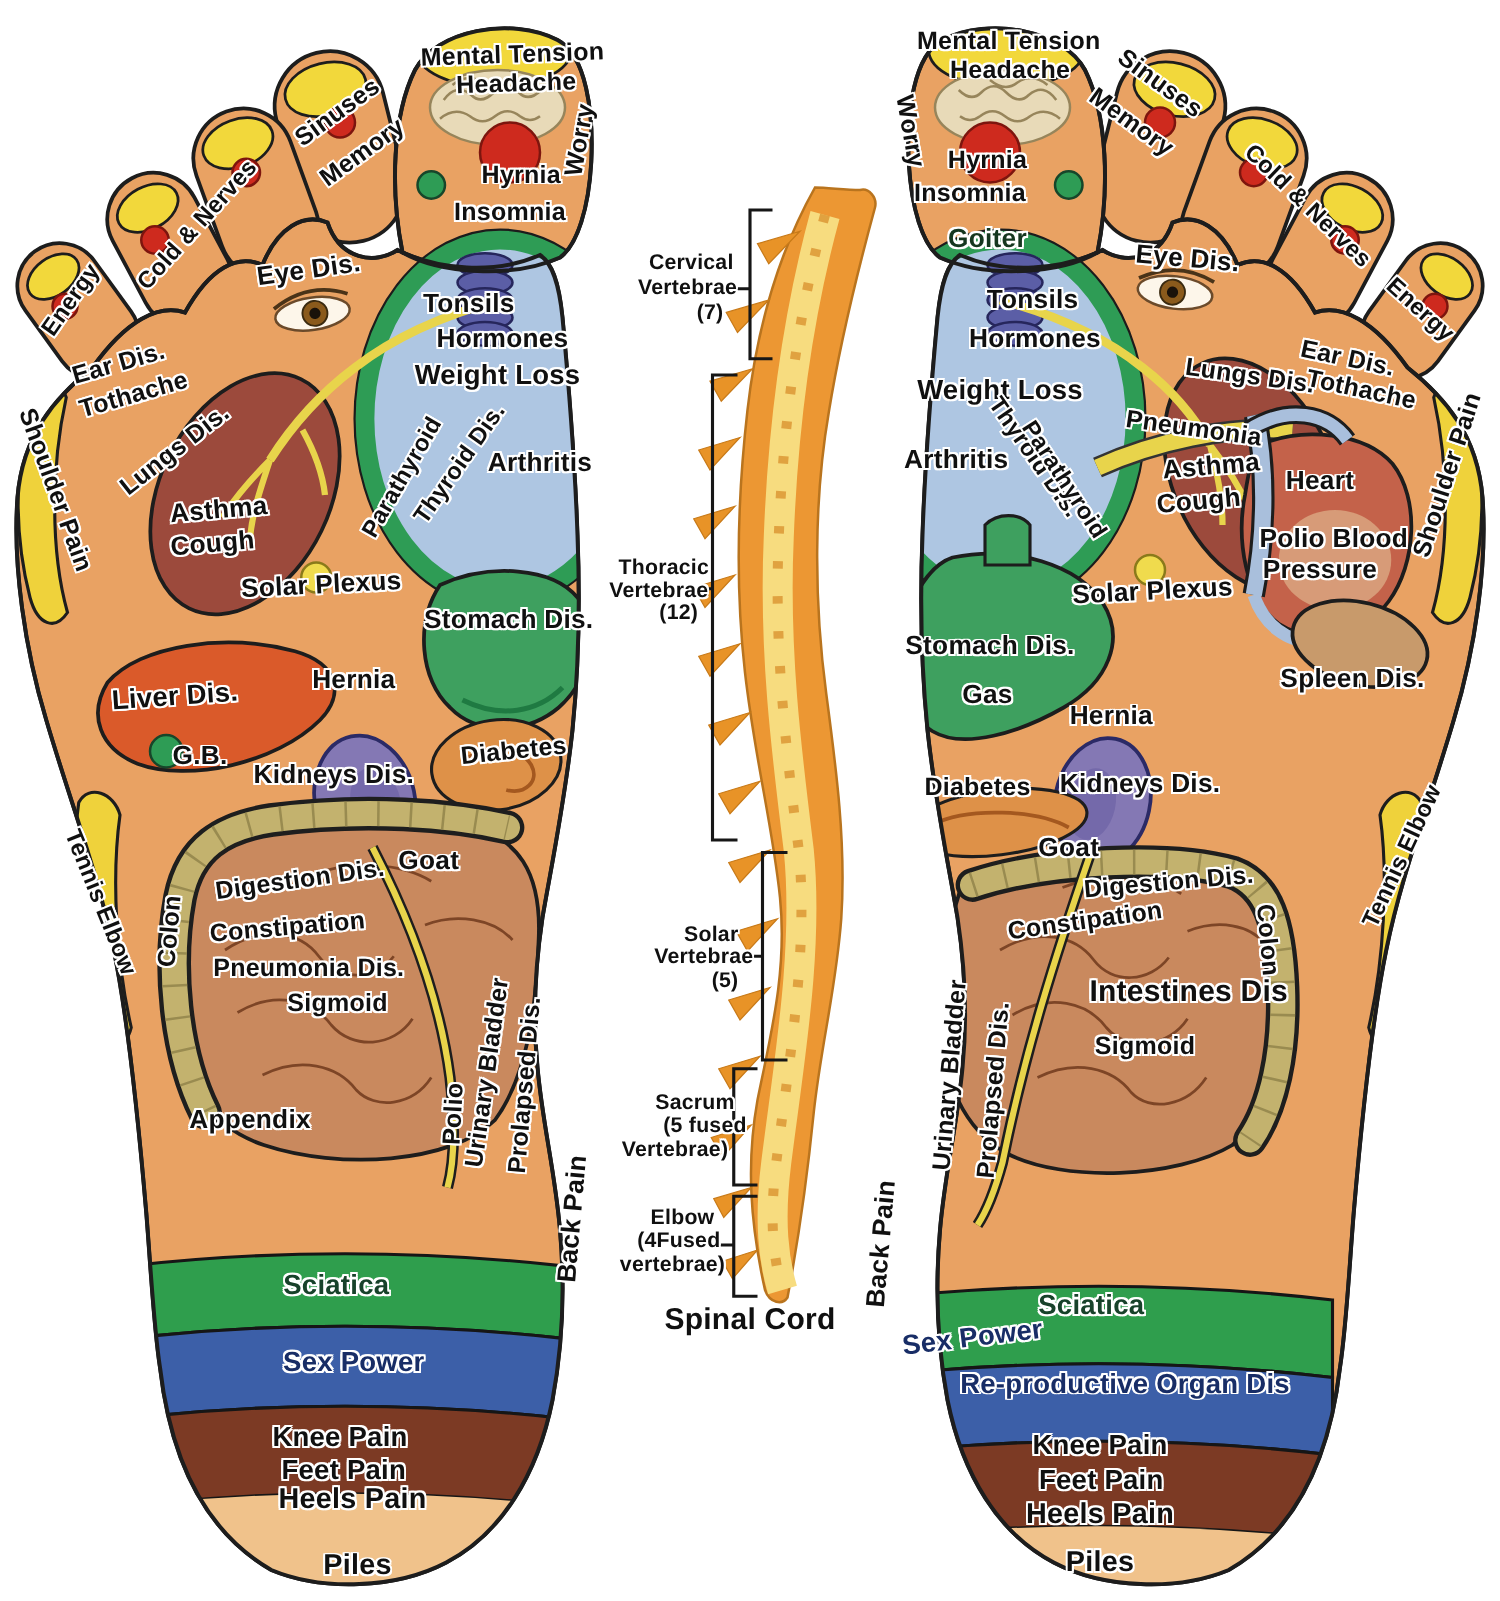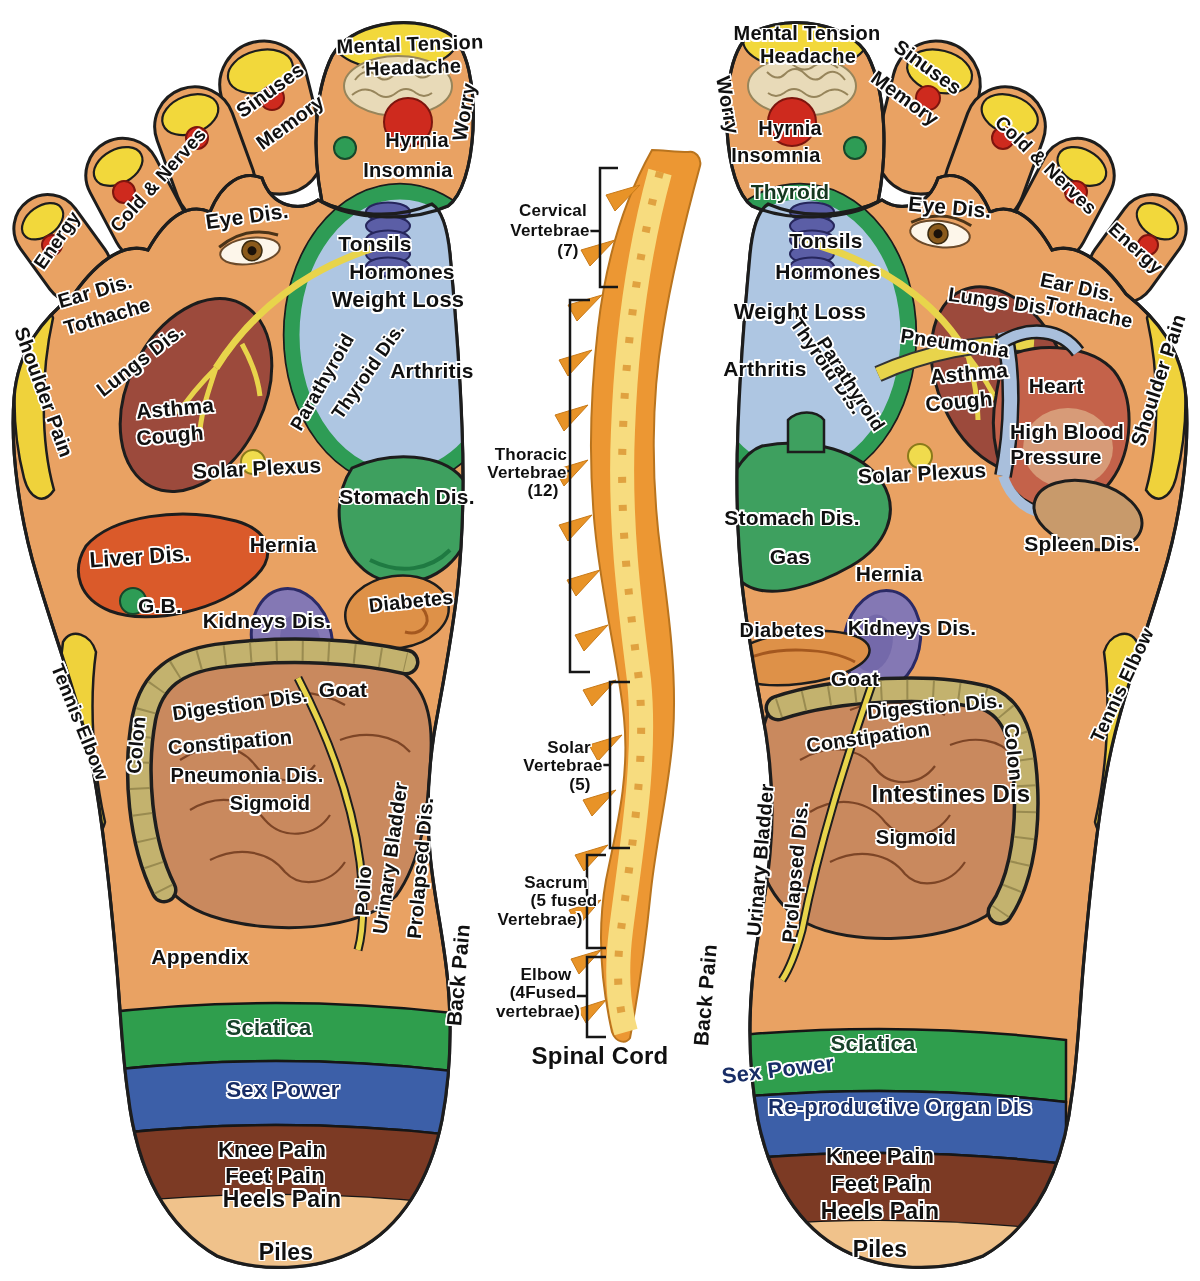--- a/index.html
+++ b/index.html
@@ -236,21 +236,21 @@
       <span class="lbl" style="left: 160px; top: 605px; font-size: 21px; transform: translate(-50%, -50%) rotate(0deg);">G.B.</span>
       <span class="lbl" style="left: 267px; top: 620px; font-size: 21px; transform: translate(-50%, -50%) rotate(0deg);">Kidneys Dis.</span>
       <span class="lbl" style="left: 411px; top: 601px; font-size: 20px; transform: translate(-50%, -50%) rotate(-6deg);">Diabetes</span>
       <span class="lbl" style="left: 343px; top: 689px; font-size: 21px; transform: translate(-50%, -50%) rotate(0deg);">Goat</span>
       <span class="lbl" style="left: 240px; top: 704px; font-size: 20px; transform: translate(-50%, -50%) rotate(-8deg);">Digestion Dis.</span>
       <span class="lbl" style="left: 230px; top: 742px; font-size: 20px; transform: translate(-50%, -50%) rotate(-5deg);">Constipation</span>
       <span class="lbl" style="left: 247px; top: 775px; font-size: 20px; transform: translate(-50%, -50%) rotate(0deg);">Pneumonia Dis.</span>
       <span class="lbl" style="left: 270px; top: 803px; font-size: 20px; transform: translate(-50%, -50%) rotate(0deg);">Sigmoid</span>
       <span class="lbl" style="left: 136px; top: 745px; font-size: 20px; transform: translate(-50%, -50%) rotate(-85deg);">Colon</span>
       <span class="lbl" style="left: 80px; top: 722px; font-size: 19px; transform: translate(-50%, -50%) rotate(68deg);">Tennis Elbow</span>
-      <span class="lbl" style="left: 200px; top: 956px; font-size: 21px; transform: translate(-50%, -50%) rotate(0deg);">Appendix</span>
+      <span class="lbl" style="left: 200px; top: 896px; font-size: 21px; transform: translate(-50%, -50%) rotate(0deg);">Appendix</span>
       <span class="lbl" style="left: 363px; top: 891px; font-size: 20px; transform: translate(-50%, -50%) rotate(-87deg);">Polio</span>
       <span class="lbl" style="left: 390px; top: 858px; font-size: 20px; transform: translate(-50%, -50%) rotate(-82deg);">Urinary Bladder</span>
       <span class="lbl" style="left: 420px; top: 868px; font-size: 20px; transform: translate(-50%, -50%) rotate(-85deg);">Prolapsed Dis.</span>
       <span class="lbl" style="left: 458px; top: 975px; font-size: 21px; transform: translate(-50%, -50%) rotate(-85deg);">Back Pain</span>
       <span class="lbl" style="left: 269px; top: 1028px; font-size: 22px; color: rgb(23, 66, 42); transform: translate(-50%, -50%) rotate(0deg);">Sciatica</span>
       <span class="lbl" style="left: 283px; top: 1090px; font-size: 22px; color: rgb(24, 45, 102); transform: translate(-50%, -50%) rotate(0deg);">Sex Power</span>
       <span class="lbl" style="left: 272px; top: 1150px; font-size: 22px; transform: translate(-50%, -50%) rotate(0deg);">Knee Pain</span>
       <span class="lbl" style="left: 275px; top: 1176px; font-size: 22px; transform: translate(-50%, -50%) rotate(0deg);">Feet Pain</span>
       <span class="lbl" style="left: 282px; top: 1199px; font-size: 23px; transform: translate(-50%, -50%) rotate(0deg);">Heels Pain</span>
       <span class="lbl" style="left: 286px; top: 1252px; font-size: 23px; transform: translate(-50%, -50%) rotate(0deg);">Piles</span>
@@ -268,41 +268,41 @@
       <span class="lbl" style="left: 540px; top: 919px; font-size: 17px; transform: translate(-50%, -50%) rotate(0deg);">Vertebrae)</span>
       <span class="lbl" style="left: 546px; top: 974px; font-size: 17px; transform: translate(-50%, -50%) rotate(0deg);">Elbow</span>
       <span class="lbl" style="left: 543px; top: 992px; font-size: 17px; transform: translate(-50%, -50%) rotate(0deg);">(4Fused</span>
       <span class="lbl" style="left: 538px; top: 1011px; font-size: 17px; transform: translate(-50%, -50%) rotate(0deg);">vertebrae)</span>
       <span class="lbl" style="left: 600px; top: 1056px; font-size: 24px; transform: translate(-50%, -50%) rotate(0deg);">Spinal Cord</span>
       <span class="lbl" style="left: 807px; top: 33px; font-size: 20px; transform: translate(-50%, -50%) rotate(0deg);">Mental Tension</span>
       <span class="lbl" style="left: 808px; top: 56px; font-size: 20px; transform: translate(-50%, -50%) rotate(0deg);">Headache</span>
       <span class="lbl" style="left: 728px; top: 105px; font-size: 20px; transform: translate(-50%, -50%) rotate(80deg);">Worry</span>
       <span class="lbl" style="left: 790px; top: 128px; font-size: 20px; transform: translate(-50%, -50%) rotate(0deg);">Hyrnia</span>
       <span class="lbl" style="left: 776px; top: 155px; font-size: 20px; transform: translate(-50%, -50%) rotate(0deg);">Insomnia</span>
-      <span class="lbl" style="left: 790px; top: 191px; font-size: 21px; color: rgb(21, 55, 31); transform: translate(-50%, -50%) rotate(0deg);">Thyroid</span>
+      <span class="lbl" style="left: 790px; top: 191px; font-size: 21px; color: rgb(21, 55, 31); transform: translate(-50%, -50%) rotate(0deg);">Goiter</span>
       <span class="lbl" style="left: 928px; top: 67px; font-size: 20px; transform: translate(-50%, -50%) rotate(36deg);">Sinuses</span>
       <span class="lbl" style="left: 905px; top: 98px; font-size: 20px; transform: translate(-50%, -50%) rotate(36deg);">Memory</span>
       <span class="lbl" style="left: 1046px; top: 165px; font-size: 19px; transform: translate(-50%, -50%) rotate(44deg);">Cold &amp; Nerves</span>
       <span class="lbl" style="left: 1136px; top: 248px; font-size: 19px; transform: translate(-50%, -50%) rotate(42deg);">Energy</span>
       <span class="lbl" style="left: 950px; top: 207px; font-size: 21px; transform: translate(-50%, -50%) rotate(5deg);">Eye Dis.</span>
       <span class="lbl" style="left: 1078px; top: 287px; font-size: 20px; transform: translate(-50%, -50%) rotate(12deg);">Ear Dis.</span>
       <span class="lbl" style="left: 1089px; top: 312px; font-size: 20px; transform: translate(-50%, -50%) rotate(12deg);">Tothache</span>
       <span class="lbl" style="left: 1158px; top: 380px; font-size: 20px; transform: translate(-50%, -50%) rotate(-72deg);">Shoulder Pain</span>
       <span class="lbl" style="left: 826px; top: 240px; font-size: 21px; transform: translate(-50%, -50%) rotate(0deg);">Tonsils</span>
       <span class="lbl" style="left: 828px; top: 271px; font-size: 21px; transform: translate(-50%, -50%) rotate(0deg);">Hormones</span>
       <span class="lbl" style="left: 800px; top: 312px; font-size: 22px; transform: translate(-50%, -50%) rotate(0deg);">Weight Loss</span>
       <span class="lbl" style="left: 765px; top: 368px; font-size: 21px; transform: translate(-50%, -50%) rotate(0deg);">Arthritis</span>
       <span class="lbl" style="left: 827px; top: 366px; font-size: 19px; transform: translate(-50%, -50%) rotate(55deg);">Thyroid Dis.</span>
       <span class="lbl" style="left: 851px; top: 384px; font-size: 19px; transform: translate(-50%, -50%) rotate(57deg);">Parathyroid</span>
       <span class="lbl" style="left: 955px; top: 343px; font-size: 20px; transform: translate(-50%, -50%) rotate(8deg);">Pneumonia</span>
       <span class="lbl" style="left: 1000px; top: 301px; font-size: 20px; transform: translate(-50%, -50%) rotate(8deg);">Lungs Dis.</span>
       <span class="lbl" style="left: 969px; top: 373px; font-size: 21px; transform: translate(-50%, -50%) rotate(-5deg);">Asthma</span>
       <span class="lbl" style="left: 959px; top: 401px; font-size: 21px; transform: translate(-50%, -50%) rotate(-5deg);">Cough</span>
       <span class="lbl" style="left: 1056px; top: 385px; font-size: 21px; transform: translate(-50%, -50%) rotate(0deg);">Heart</span>
-      <span class="lbl" style="left: 1067px; top: 431px; font-size: 21px; transform: translate(-50%, -50%) rotate(0deg);">High Blood</span>
+      <span class="lbl" style="left: 1067px; top: 431px; font-size: 21px; transform: translate(-50%, -50%) rotate(0deg);">Polio Blood</span>
       <span class="lbl" style="left: 1056px; top: 456px; font-size: 21px; transform: translate(-50%, -50%) rotate(0deg);">Pressure</span>
       <span class="lbl" style="left: 922px; top: 473px; font-size: 21px; transform: translate(-50%, -50%) rotate(-3deg);">Solar Plexus</span>
       <span class="lbl" style="left: 792px; top: 517px; font-size: 21px; transform: translate(-50%, -50%) rotate(0deg);">Stomach Dis.</span>
       <span class="lbl" style="left: 790px; top: 556px; font-size: 21px; transform: translate(-50%, -50%) rotate(0deg);">Gas</span>
       <span class="lbl" style="left: 1082px; top: 543px; font-size: 21px; transform: translate(-50%, -50%) rotate(0deg);">Spleen Dis.</span>
       <span class="lbl" style="left: 889px; top: 573px; font-size: 21px; transform: translate(-50%, -50%) rotate(0deg);">Hernia</span>
       <span class="lbl" style="left: 782px; top: 630px; font-size: 20px; transform: translate(-50%, -50%) rotate(0deg);">Diabetes</span>
       <span class="lbl" style="left: 912px; top: 627px; font-size: 21px; transform: translate(-50%, -50%) rotate(0deg);">Kidneys Dis.</span>
       <span class="lbl" style="left: 855px; top: 678px; font-size: 21px; transform: translate(-50%, -50%) rotate(0deg);">Goat</span>
       <span class="lbl" style="left: 935px; top: 706px; font-size: 20px; transform: translate(-50%, -50%) rotate(-5deg);">Digestion Dis.</span>

